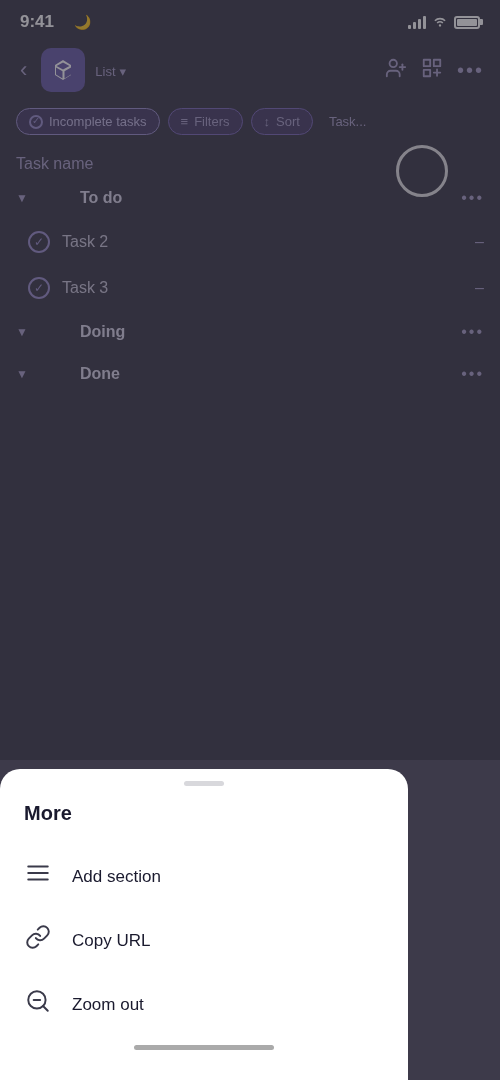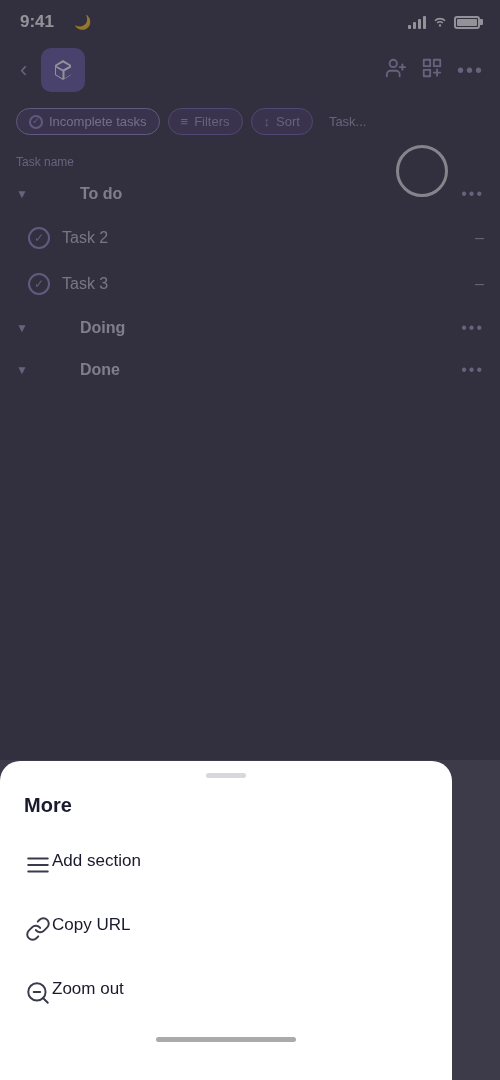--- a/index.html
+++ b/index.html
@@ -195,21 +195,21 @@
       padding: 5px 8px;
       white-space: nowrap;
     }
 
     
     .task-list {
       padding: 4px 0;
     }
     .column-header {
       color: #a89fc8;
-      font-size: 12px;
+      font-size: 16px;
       padding: 8px 16px 4px 16px;
       text-transform: none;
     }
     .section-row {
       display: flex;
       align-items: center;
       justify-content: space-between;
       padding: 12px 16px;
     }
     .section-left {
@@ -277,42 +277,43 @@
       background: rgba(40, 38, 50, 0.5);
       pointer-events: none;
       z-index: 10;
     }
 
     
     .bottom-sheet {
       position: absolute;
       bottom: 0;
       left: 0;
-      width: 452px;
+      width: 408px;
       background: #fff;
       border-radius: 20px 20px 0 0;
       z-index: 20;
-      padding-bottom: 38px;
+      padding-bottom: 30px;
     }
     .sheet-handle {
       width: 40px;
       height: 5px;
       background: #d8d8dc;
       border-radius: 3px;
       margin: 12px auto 8px auto;
     }
     .sheet-title {
       font-size: 20px;
       font-weight: 700;
       color: #1a1a2e;
       padding: 8px 24px 16px 24px;
     }
     .sheet-item {
       display: flex;
-      align-items: flex-start;
+      align-items: flex-end;
+      gap: 20px;
       padding: 18px 24px;
       cursor: pointer;
     }
     .sheet-item-icon {
       width: 28px;
       height: 28px;
       display: flex;
       align-items: center;
       justify-content: center;
       flex-shrink: 0;
@@ -357,20 +358,24 @@
 </div>
 
 <div class="header">
   <span class="back-btn">‹</span>
   <div class="project-icon">
     <svg viewBox="0 0 24 24" xmlns="http://www.w3.org/2000/svg">
       <path d="M12 2L4 7v10l8 5 8-5V7L12 2zm0 2.5L18.5 8 12 11.5 5.5 8 12 4.5zm-7 5.1l6.5 3.65v7.3L5 16.6V9.6zm8.5 10.95v-7.3L20 9.6v7L13.5 20.55z"></path>
     </svg>
   </div>
   <div class="project-info">
+    <div class="project-subtitle">
+      <span>List</span>
+      <span>▾</span>
+    </div>
   </div>
   <div class="header-actions">
     <span class="header-action-btn">
       <svg width="22" height="22" viewBox="0 0 24 24" fill="none" stroke="#a89fc8" stroke-width="2" stroke-linecap="round" stroke-linejoin="round">
         <path d="M16 21v-2a4 4 0 0 0-4-4H6a4 4 0 0 0-4 4v2"></path>
         <circle cx="9" cy="7" r="4"></circle>
         <line x1="19" y1="8" x2="19" y2="14"></line>
         <line x1="16" y1="11" x2="22" y2="11"></line>
       </svg>
     </span>

